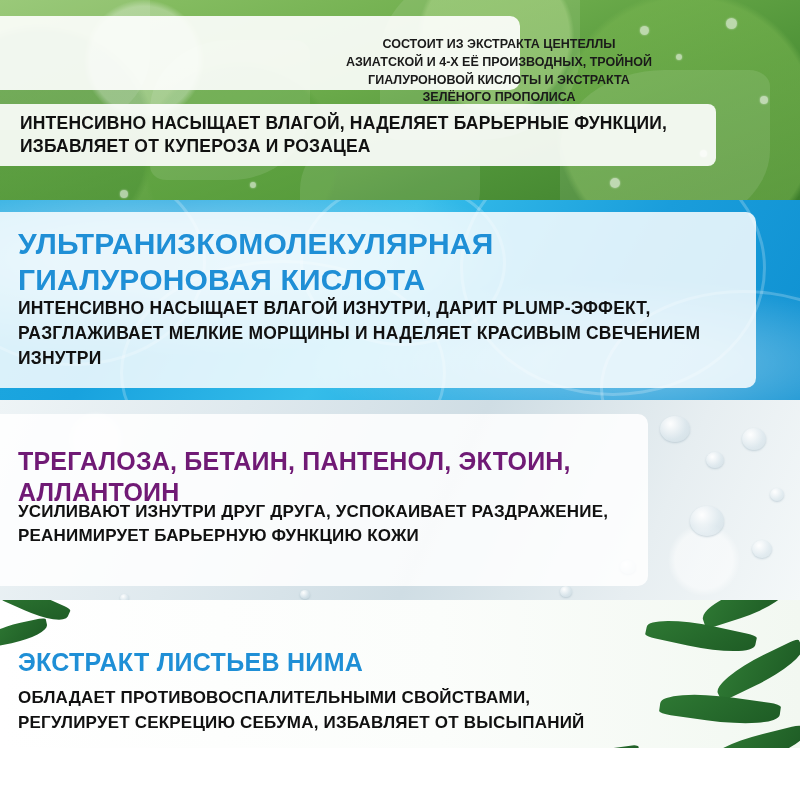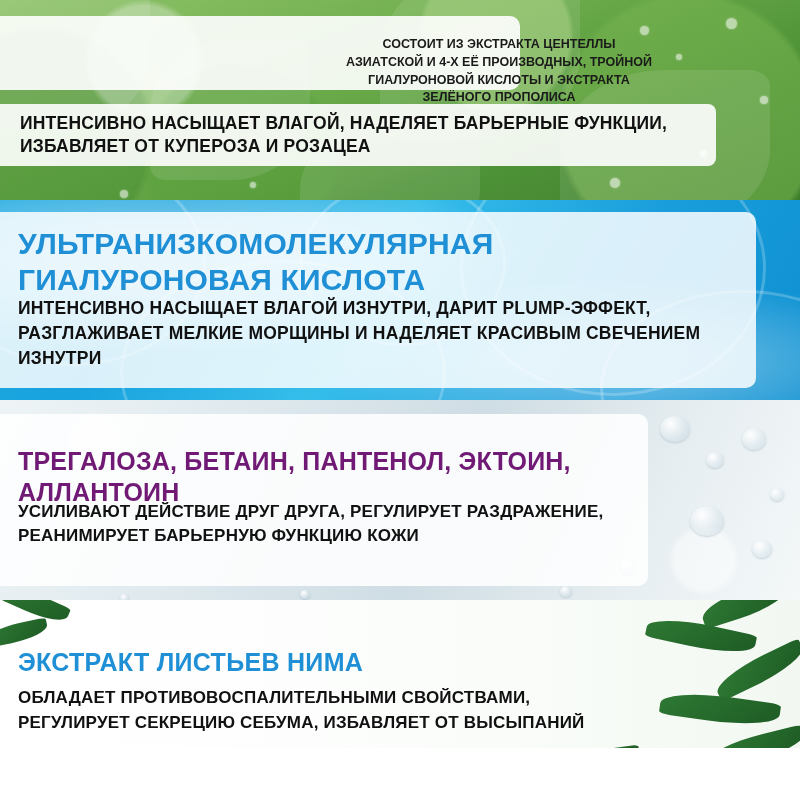--- a/index.html
+++ b/index.html
@@ -281,21 +281,21 @@
       <div class="glass-drop" style="left:752px; top:140px; width:20px; height:18px;"></div>
       <div class="glass-drop" style="left:620px; top:160px; width:16px; height:14px;"></div>
       <div class="glass-drop" style="left:560px; top:186px; width:12px; height:11px;"></div>
       <div class="glass-drop" style="left:770px; top:88px; width:14px; height:13px;"></div>
       <div class="glass-drop" style="left:300px; top:190px; width:10px; height:9px;"></div>
       <div class="glass-drop" style="left:120px; top:194px; width:9px; height:8px;"></div>
     </div>
     <div id="p3-box"></div>
     <div class="panel-content">
       <div class="p3-title">ТРЕГАЛОЗА, БЕТАИН, ПАНТЕНОЛ, ЭКТОИН, АЛЛАНТОИН</div>
-      <div class="p3-desc">УСИЛИВАЮТ ДЕЙСТВИЕ ДРУГ ДРУГА, РЕГУЛИРУЕТ РАЗДРАЖЕНИЕ, РЕАНИМИРУЕТ БАРЬЕРНУЮ ФУНКЦИЮ КОЖИ</div>
+      <div class="p3-desc">УСИЛИВАЮТ ИЗНУТРИ ДРУГ ДРУГА, УСПОКАИВАЕТ РАЗДРАЖЕНИЕ, РЕАНИМИРУЕТ БАРЬЕРНУЮ ФУНКЦИЮ КОЖИ</div>
     </div>
   </section>
 
   <section class="panel" id="panel-4">
     <div class="panel-bg">
       <div class="neem-leaf" style="left:700px; top:-10px; width:90px; height:26px; transform:rotate(-18deg);"></div>
       <div class="neem-leaf" style="left:646px; top:24px; width:110px; height:24px; transform:rotate(12deg);"></div>
       <div class="neem-leaf" style="left:712px; top:58px; width:96px; height:24px; transform:rotate(-26deg);"></div>
       <div class="neem-leaf" style="left:660px; top:96px; width:120px; height:26px; transform:rotate(8deg);"></div>
       <div class="neem-leaf" style="left:706px; top:136px; width:100px; height:24px; transform:rotate(-14deg);"></div>

